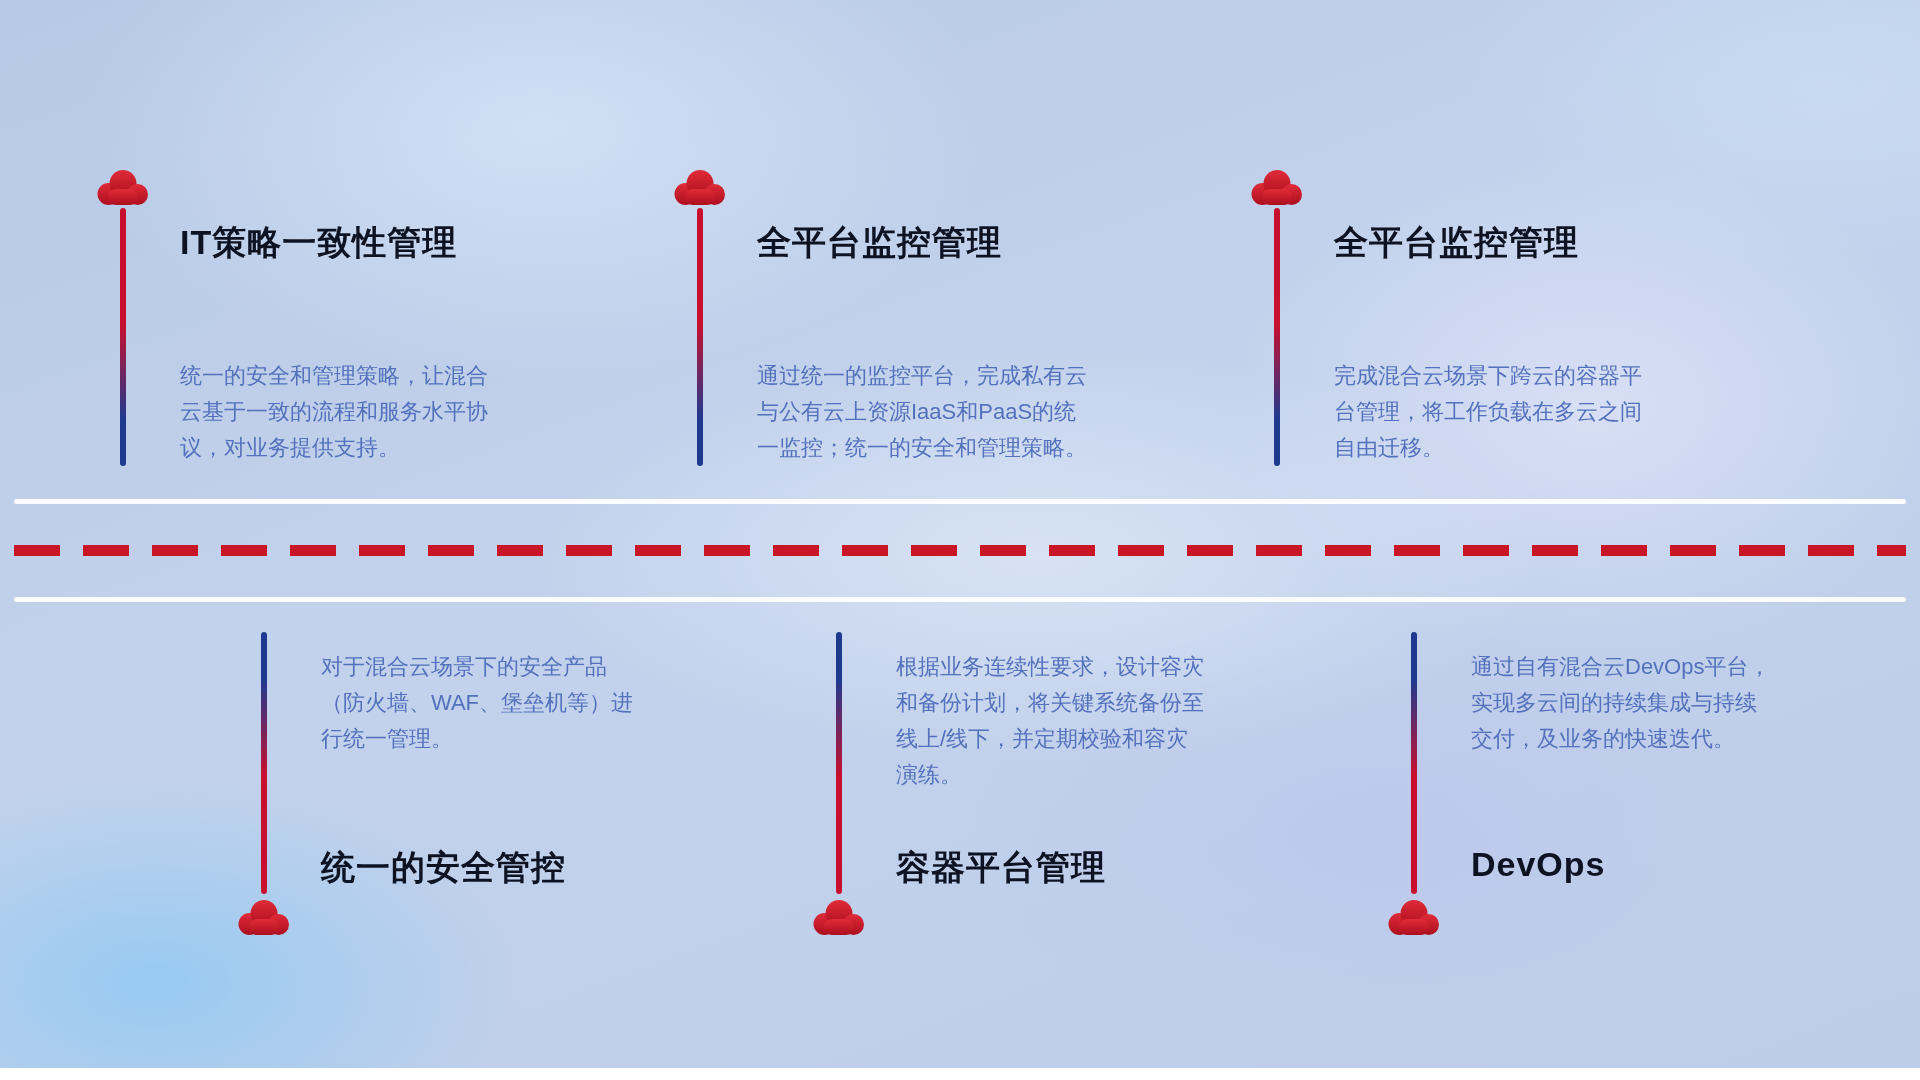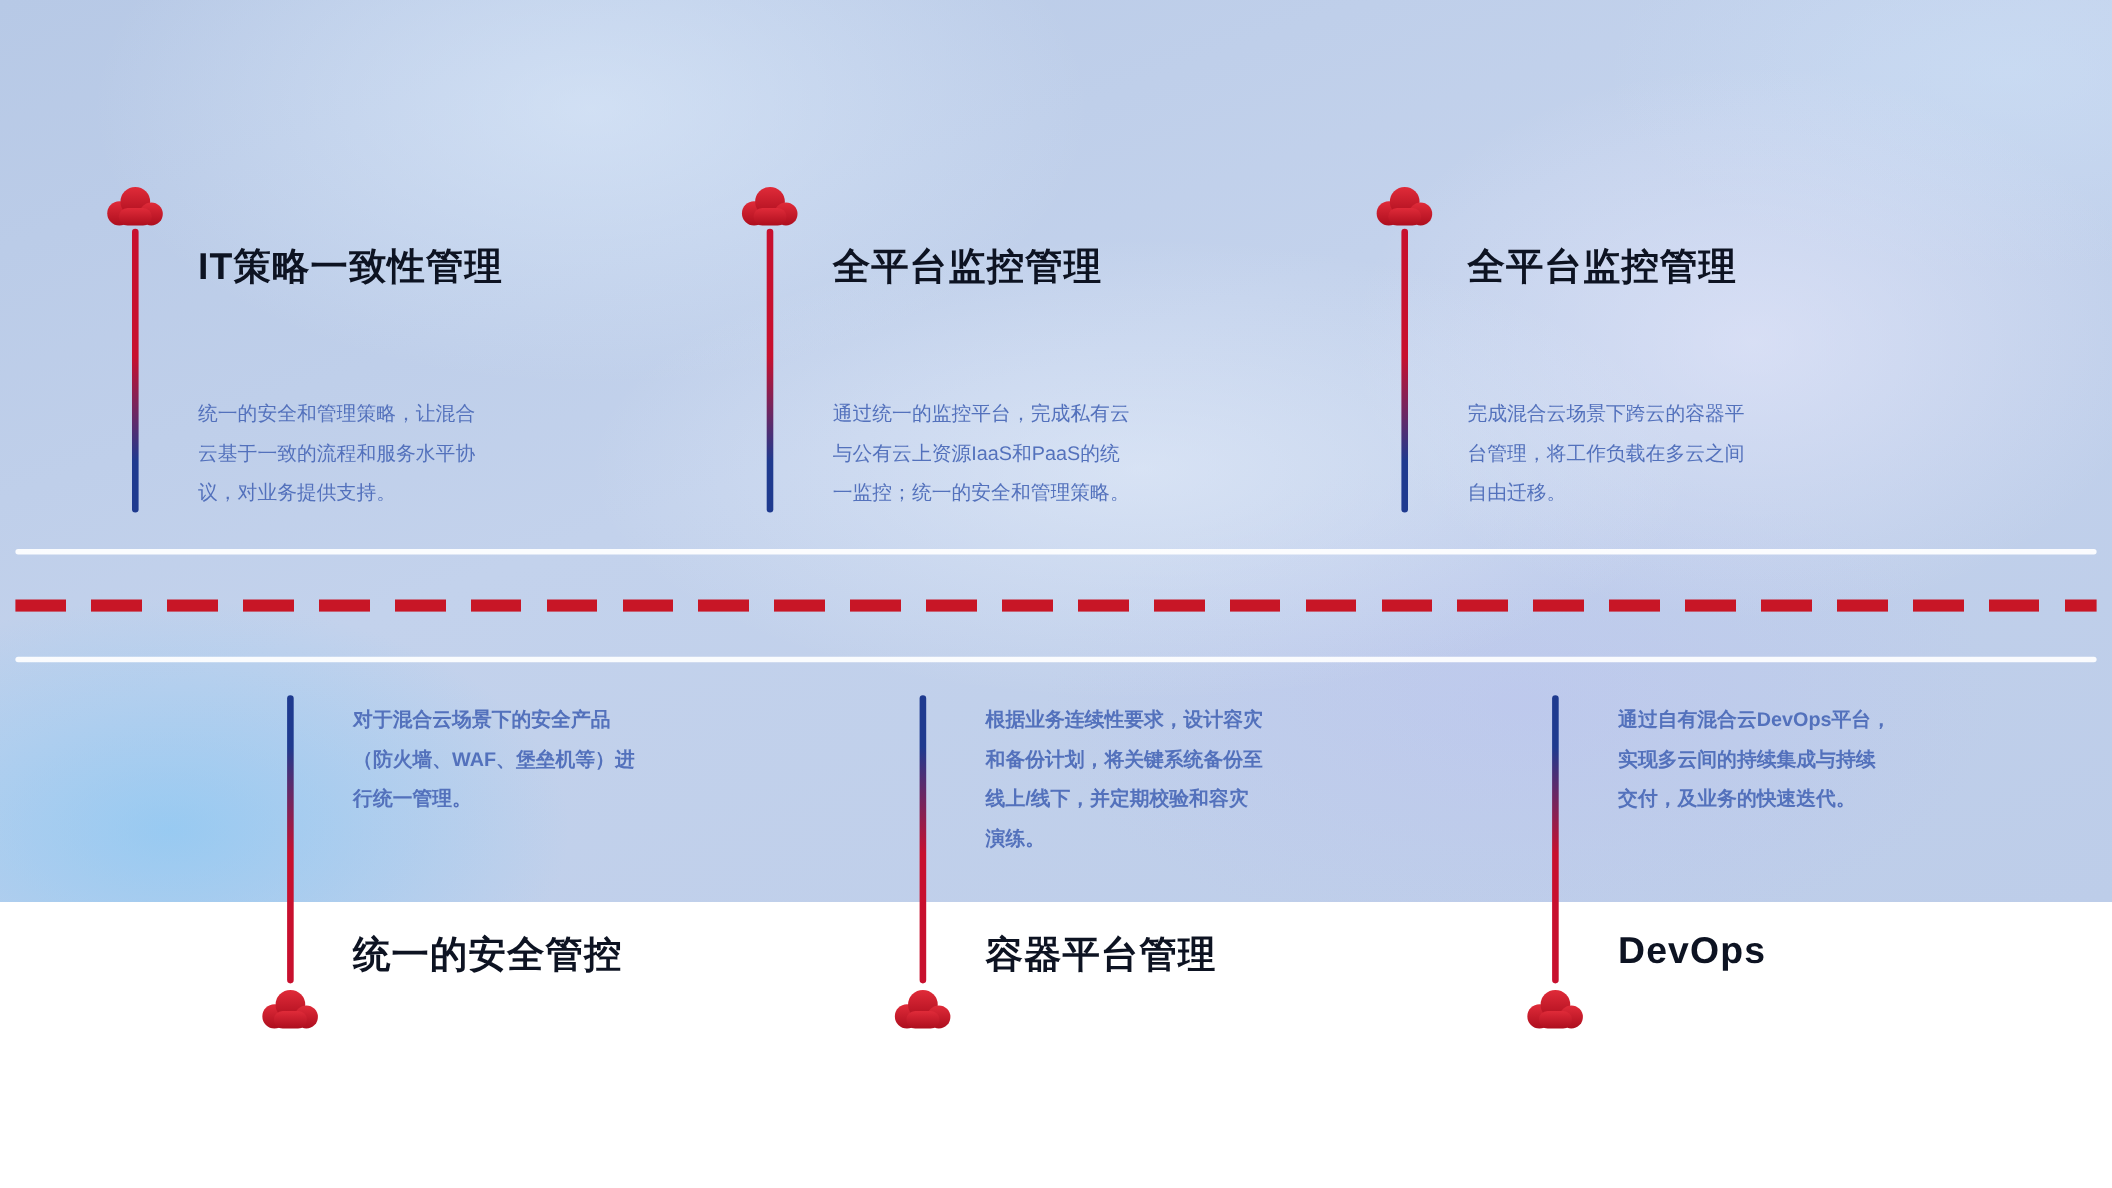--- a/index.html
+++ b/index.html
@@ -1,21 +1,21 @@
 <!DOCTYPE html>
 <html><head>
 <meta charset="utf-8">
 <style>
   html,body{margin:0;padding:0;}
   body{
     width:1920px;height:1080px;overflow:hidden;
     font-family:"Liberation Sans","DejaVu Sans",sans-serif;
   }
   .stage{
-    position:relative;width:1920px;height:820px;
+    position:relative;width:1920px;height:1068px;
     background:
       radial-gradient(ellipse 520px 300px at 8% 92%, rgba(118,196,246,0.55), transparent 70%),
       radial-gradient(ellipse 650px 360px at 28% 12%, rgba(226,239,253,0.55), transparent 70%),
       radial-gradient(ellipse 720px 300px at 54% 52%, rgba(236,243,253,0.50), transparent 70%),
       radial-gradient(ellipse 520px 360px at 83% 38%, rgba(230,232,251,0.60), transparent 70%),
       radial-gradient(ellipse 620px 320px at 72% 78%, rgba(186,190,240,0.35), transparent 70%),
       radial-gradient(ellipse 520px 260px at 95% 8%,  rgba(206,226,248,0.50), transparent 70%),
       linear-gradient(160deg,#b7c9e6 0%,#c3d2ec 45%,#bdcde9 100%);
   }
   
@@ -47,25 +47,25 @@
   }
   .title{
     position:absolute;left:85px;
     font-size:34px;font-weight:600;color:#0d1322;letter-spacing:1px;
     white-space:nowrap;
   }
   .top-row .title{top:52px;}
   .bottom-row .title{top:213px;}
   .desc{
     position:absolute;left:85px;
-    font-size:18px;line-height:36px;color:#5371bc;
+    font-size:22px;line-height:36px;color:#5371bc;
     white-space:pre-line;
   }
   .top-row .desc{top:190px;width:470px;}
-  .bottom-row .desc{top:4px;width:440px;font-weight:bold;}
+  .bottom-row .desc{top:17px;width:440px;}
   
   #item-it-policy{left:95px;}
   #item-platform-monitoring{left:672px;}
   #item-container-platform{left:1249px;}
   #item-security-control{left:236px;}
   #item-business-continuity{left:811px;}
   #item-devops{left:1386px;}
 </style>
 </head>
 <body>

